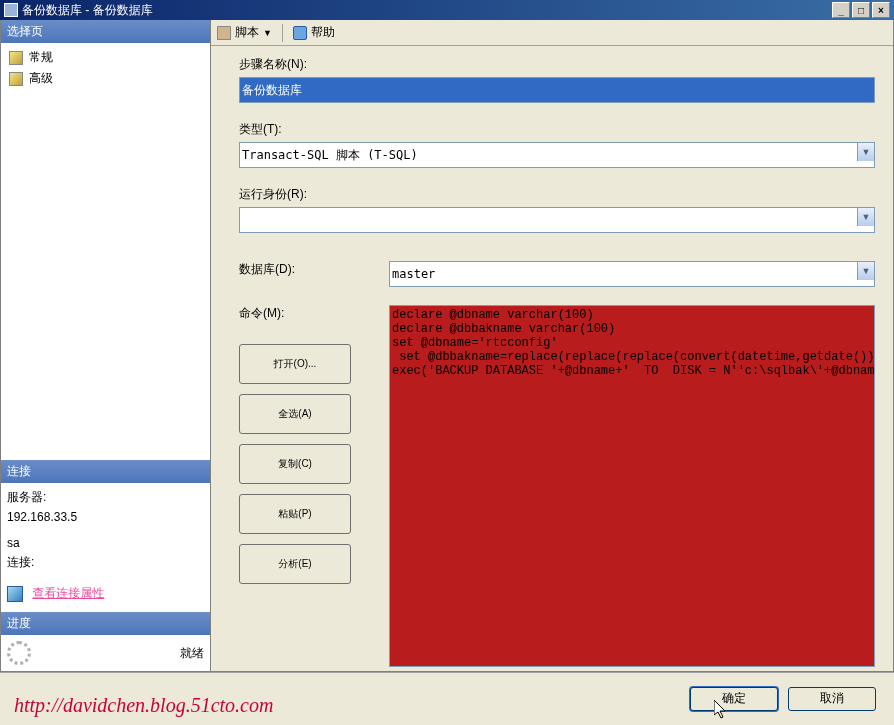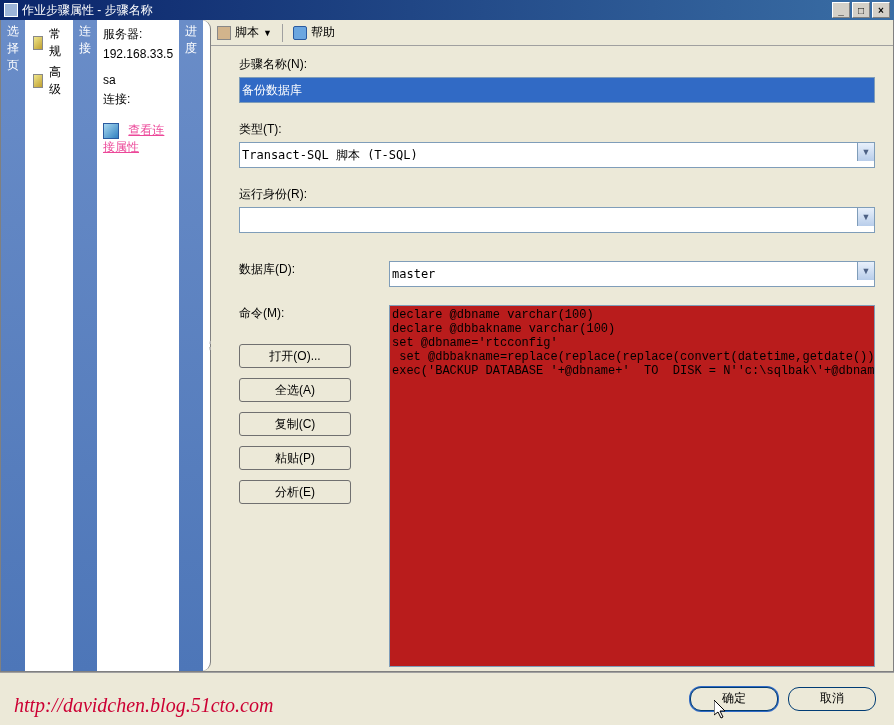--- a/index.html
+++ b/index.html
@@ -49,22 +49,21 @@
   display: flex;
   height: 652px;
   border: 1px solid #808080;
   border-top: none;
 }
 .sidebar {
   width: 210px;
   background: #fff;
   border-right: 1px solid #808080;
   display: flex;
-  flex-direction: row;
-  border-radius: 9px;
+  flex-direction: column;
 }
 .side-header {
   background: linear-gradient(to bottom, #6a8dc8, #4d76b8);
   color: #fff;
   padding: 3px 6px;
   font-size: 12px;
 }
 .side-body { padding: 4px; flex: 1; }
 .side-item {
   display: flex;
@@ -143,25 +142,25 @@
 }
 .db-row .left, .cmd-row .left {
   width: 130px;
   flex-shrink: 0;
 }
 .db-row .right { flex: 1; }
 .cmd-row .left .btn-stack { margin-top: 22px; }
 .cmd-row .right { flex: 1; }
 .btn-std {
   width: 112px;
-  height: 24px;
+  height: 40px;
   background: #ece9d8;
   border: 1px solid #707070;
   border-radius: 3px;
-  font-size: 12px;
+  font-size: 10px;
   cursor: pointer;
   margin-bottom: 10px;
   display: block;
   font-family: SimSun, sans-serif;
 }
 .cmd-area {
   width: 100%;
   height: 362px;
   border: 1px solid #7f9db9;
   background: #b91c1c;
@@ -182,21 +181,21 @@
   padding: 0 18px;
   gap: 10px;
   border-top: 1px solid #a0a0a0;
   position: relative;
 }
 .footer-btn {
   width: 88px;
   height: 24px;
   background: #ece9d8;
   border: 1px solid #003c74;
-  border-radius: 11px;
+  border-radius: 3px;
   font-size: 12px;
   cursor: pointer;
 }
 .footer-btn.default {
   box-shadow: 0 0 0 1px #316ac5;
 }
 .watermark {
   position: absolute;
   left: 14px;
   bottom: 8px;
@@ -235,21 +234,21 @@
   border: 1px solid #2a5aa0;
   vertical-align: middle;
   margin-right: 6px;
 }
 </style>
 </head>
 <body>
 
 <div class="titlebar">
   <span class="icon"></span>
-  <span>作业步骤属性 - 步骤名称</span>
+  <span>备份数据库 - 备份数据库</span>
   <span class="spacer"></span>
   <div class="win-btn">
       <span>_</span>
     </div>
   <div class="win-btn">
       <span>□</span>
     </div>
   <div class="win-btn">
       <span>×</span>
     </div>

